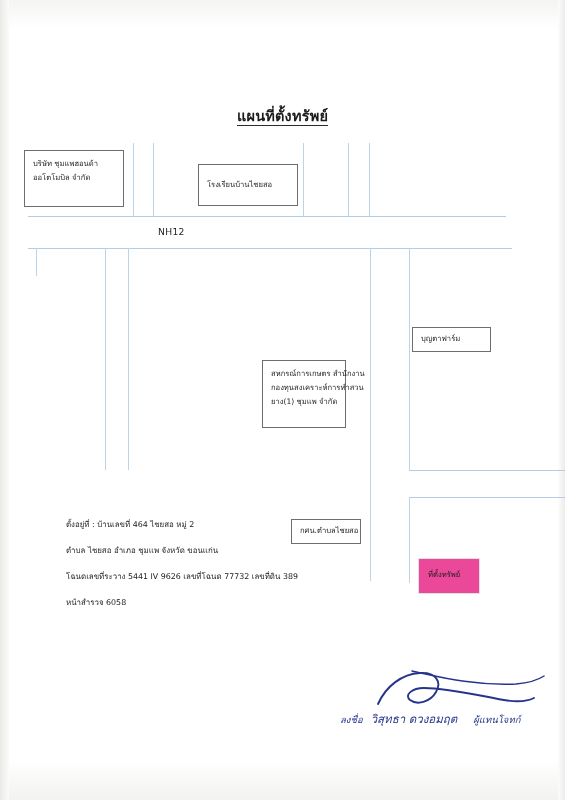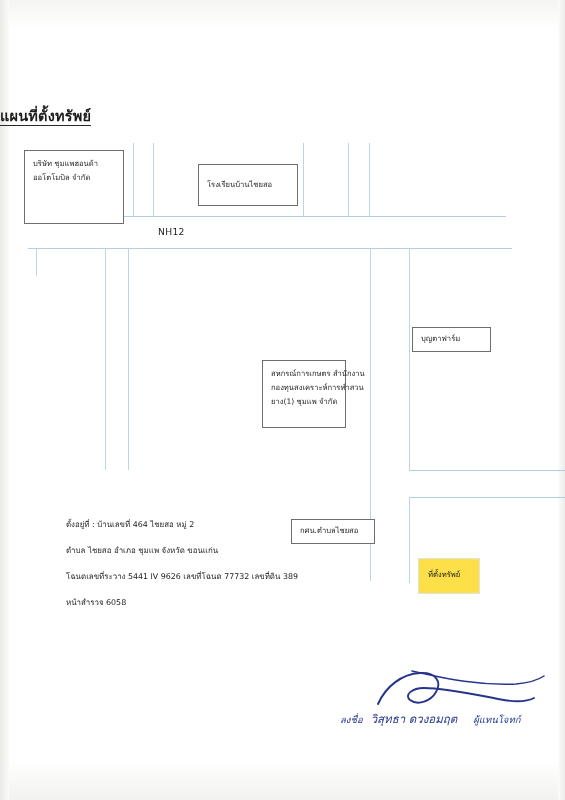--- a/index.html
+++ b/index.html
@@ -39,20 +39,21 @@
     background: linear-gradient(270deg, #ececea 0%, #fcfcfb 100%);
     pointer-events: none;
   }
 
   
   #map-title {
     position: absolute;
     left: 0;
     top: 104px;
     width: 565px;
+    text-align: center;
     font-size: 14.5px;
     font-weight: bold;
     color: #1b1b1b;
     letter-spacing: 0.2px;
   }
   #map-title span.t {
     border-bottom: 1.4px solid #2a2a2a;
     padding-bottom: 1px;
   }
 
@@ -83,21 +84,21 @@
   .map-box.center {
     display: flex;
     align-items: center;
     text-align: right;
   }
   .map-box.center .ln { white-space: nowrap; }
 
   #box-subject {
     position: absolute;
     box-sizing: border-box;
-    background: #fde047;
+    background: #ec4899;
     border: 1px solid #e2e2e4;
     color: #1c1c1c;
     font-size: 7.6px;
     display: flex;
     align-items: flex-start;
     justify-content: flex-start;
     padding: 9px 12px 0 9px;
     text-align: right;
   }
 
@@ -174,41 +175,41 @@
   <div class="road-v" style="left:128px; top:248px; height:222px;"></div>
   <div class="road-v" style="left:370px; top:248px; height:333px;"></div>
   <div class="road-v" style="left:409px; top:248px; height:222px;"></div>
 
   <div class="road-h" style="left:409px; top:470px; width:156px;"></div>
   <div class="road-v" style="left:409px; top:497px; height:86px;"></div>
   <div class="road-h" style="left:409px; top:497px; width:156px;"></div>
 
   <div style="position:absolute; left:158px; top:226px; font-size:9.2px; font-weight:normal; color:#1e1e1e; letter-spacing:0.3px;">NH12</div>
 
-  <div class="map-box" style="left:24px; top:150px; width:100px; height:74px;">
+  <div class="map-box" style="left:24px; top:150px; width:100px; height:57px;">
     <span class="ln">บริษัท ชุมแพฮอนด้า</span>
     <span class="ln">ออโตโมบิล จำกัด</span>
   </div>
 
   <div class="map-box center" style="left:198px; top:164px; width:100px; height:42px;">
     <span class="ln">โรงเรียนบ้านไชยสอ</span>
   </div>
 
   <div class="map-box center" style="left:412px; top:327px; width:79px; height:25px;">
     <span class="ln">บุญตาฟาร์ม</span>
   </div>
 
   <div class="map-box" style="left:262px; top:360px; width:84px; height:68px;">
     <span class="ln">สหกรณ์การเกษตร สำนักงาน</span>
     <span class="ln">กองทุนสงเคราะห์การทำสวน</span>
     <span class="ln">ยาง(1) ชุมแพ จำกัด</span>
   </div>
 
 
-  <div class="map-box center" style="left:291px; top:519px; width:84px; height:25px;">
+  <div class="map-box center" style="left:291px; top:519px; width:70px; height:25px;">
     <span class="ln">กศน.ตำบลไชยสอ</span>
   </div>
 
   <div id="box-subject" style="left:418px; top:558px; width:62px; height:36px;">
     <span>ที่ตั้งทรัพย์</span>
   </div>
 
   <div id="address-block">
     <span class="aline">ตั้งอยู่ที่ : บ้านเลขที่ 464 ไชยสอ หมู่ 2</span>
     <span class="aline">ตำบล ไชยสอ อำเภอ ชุมแพ จังหวัด ขอนแก่น</span>

